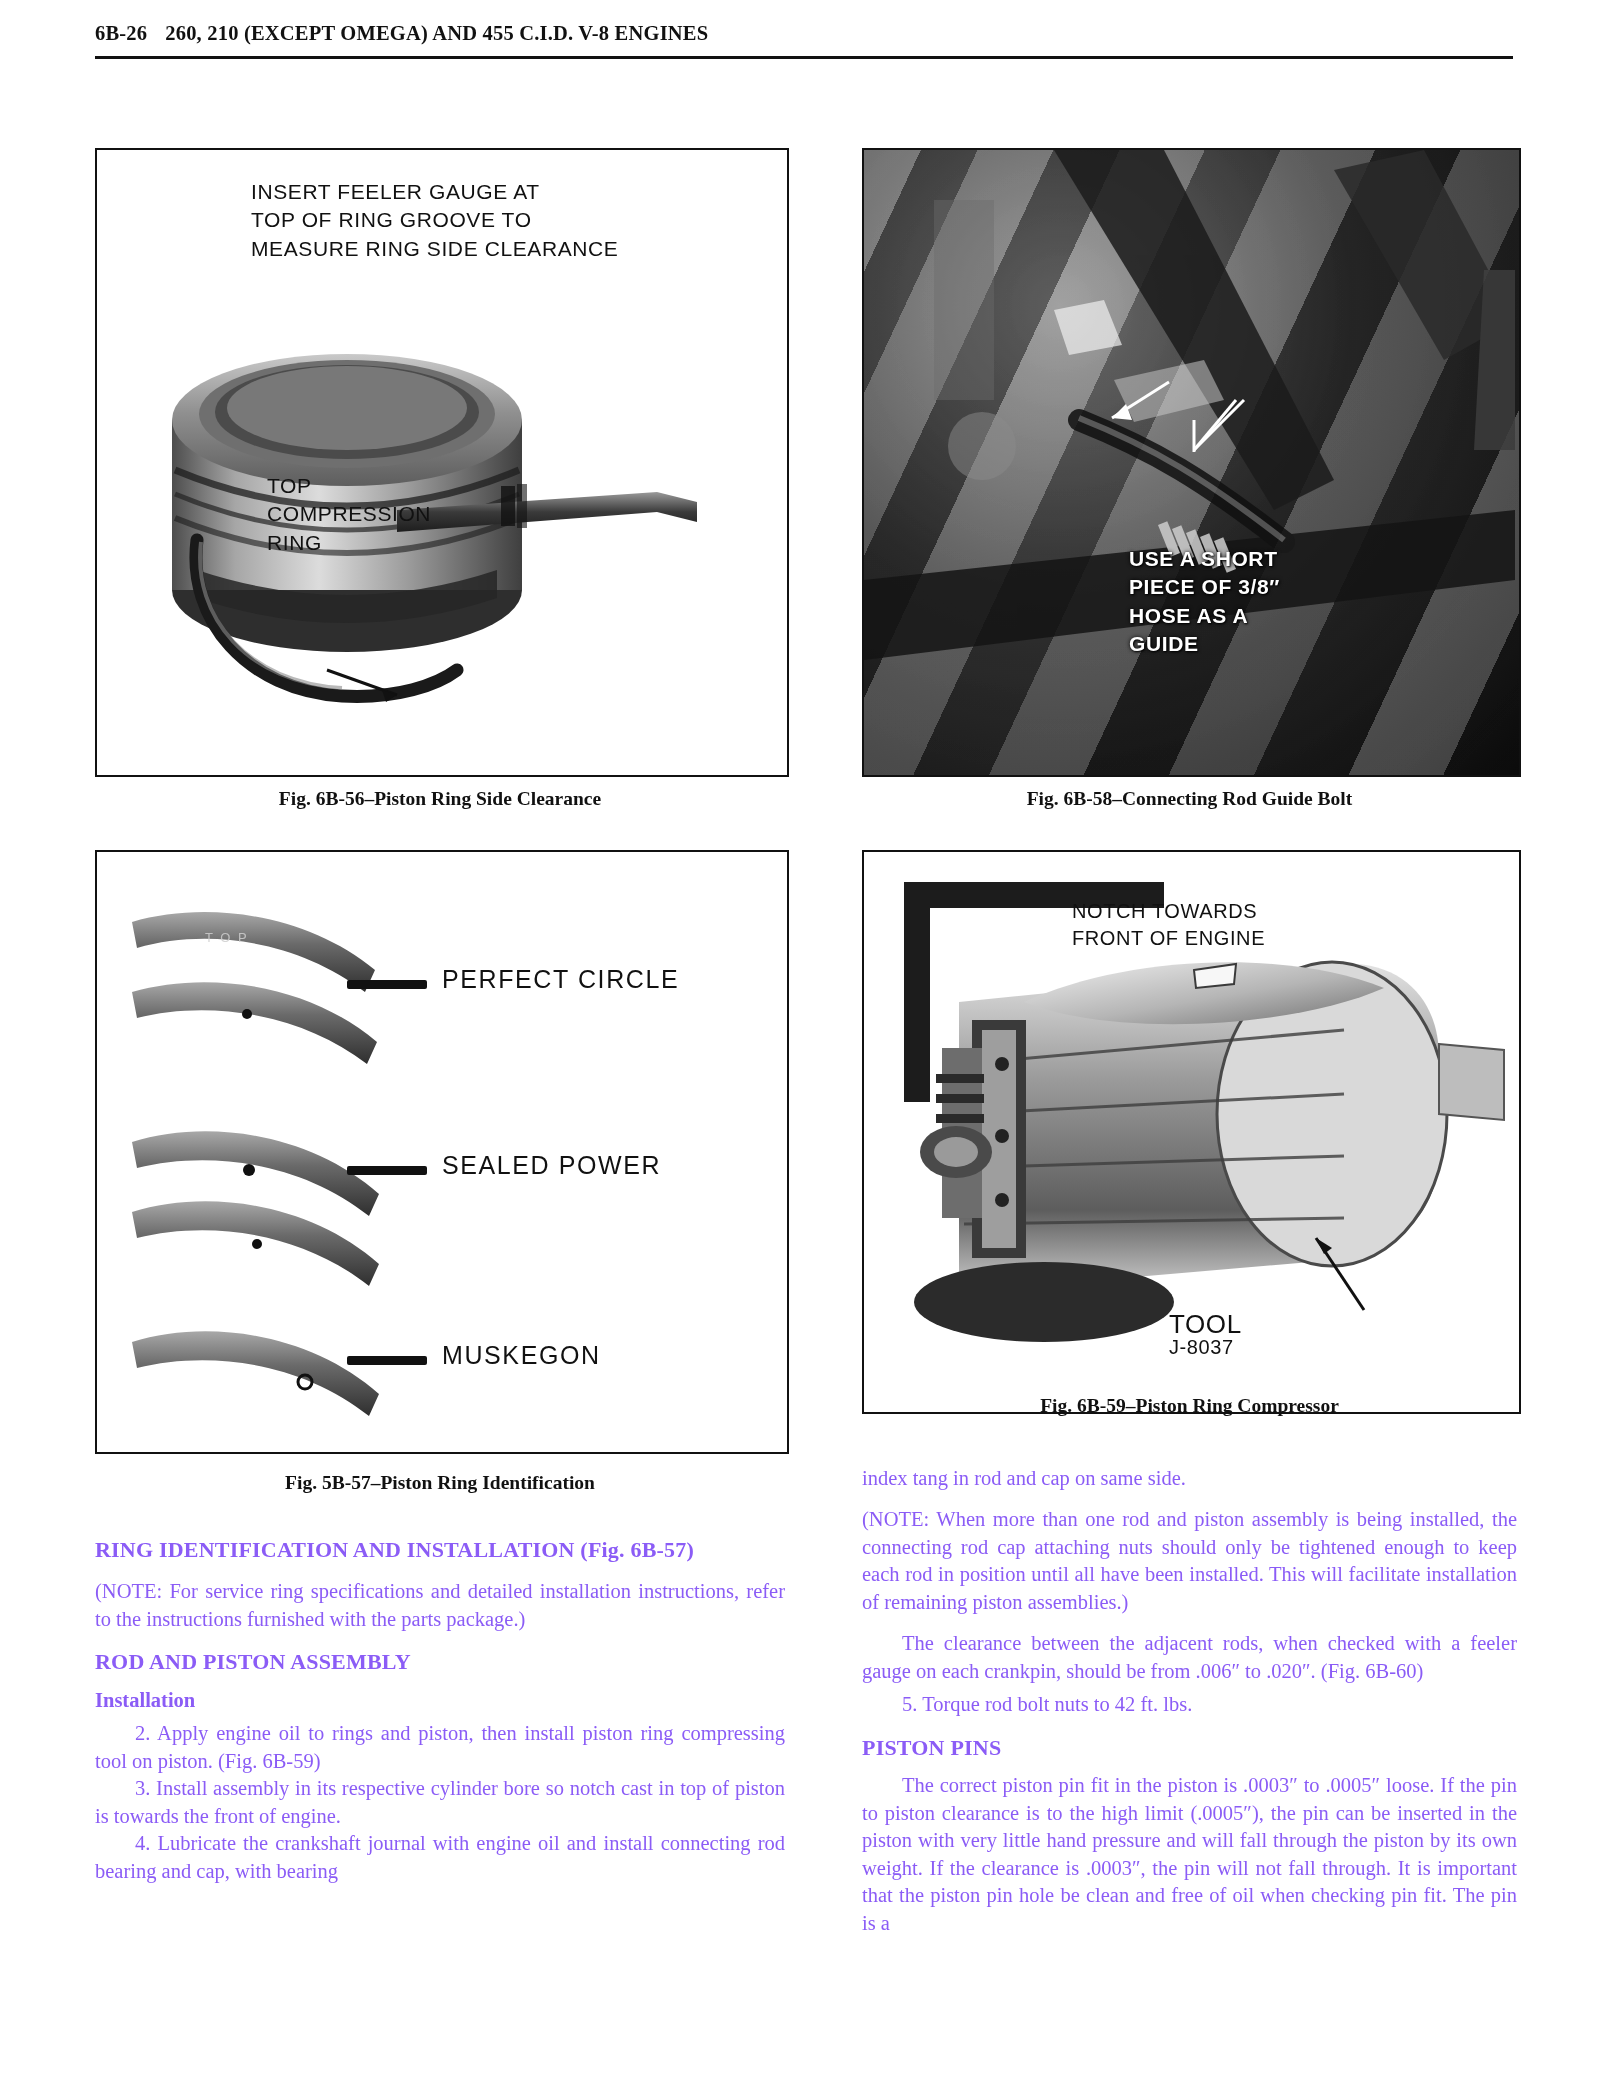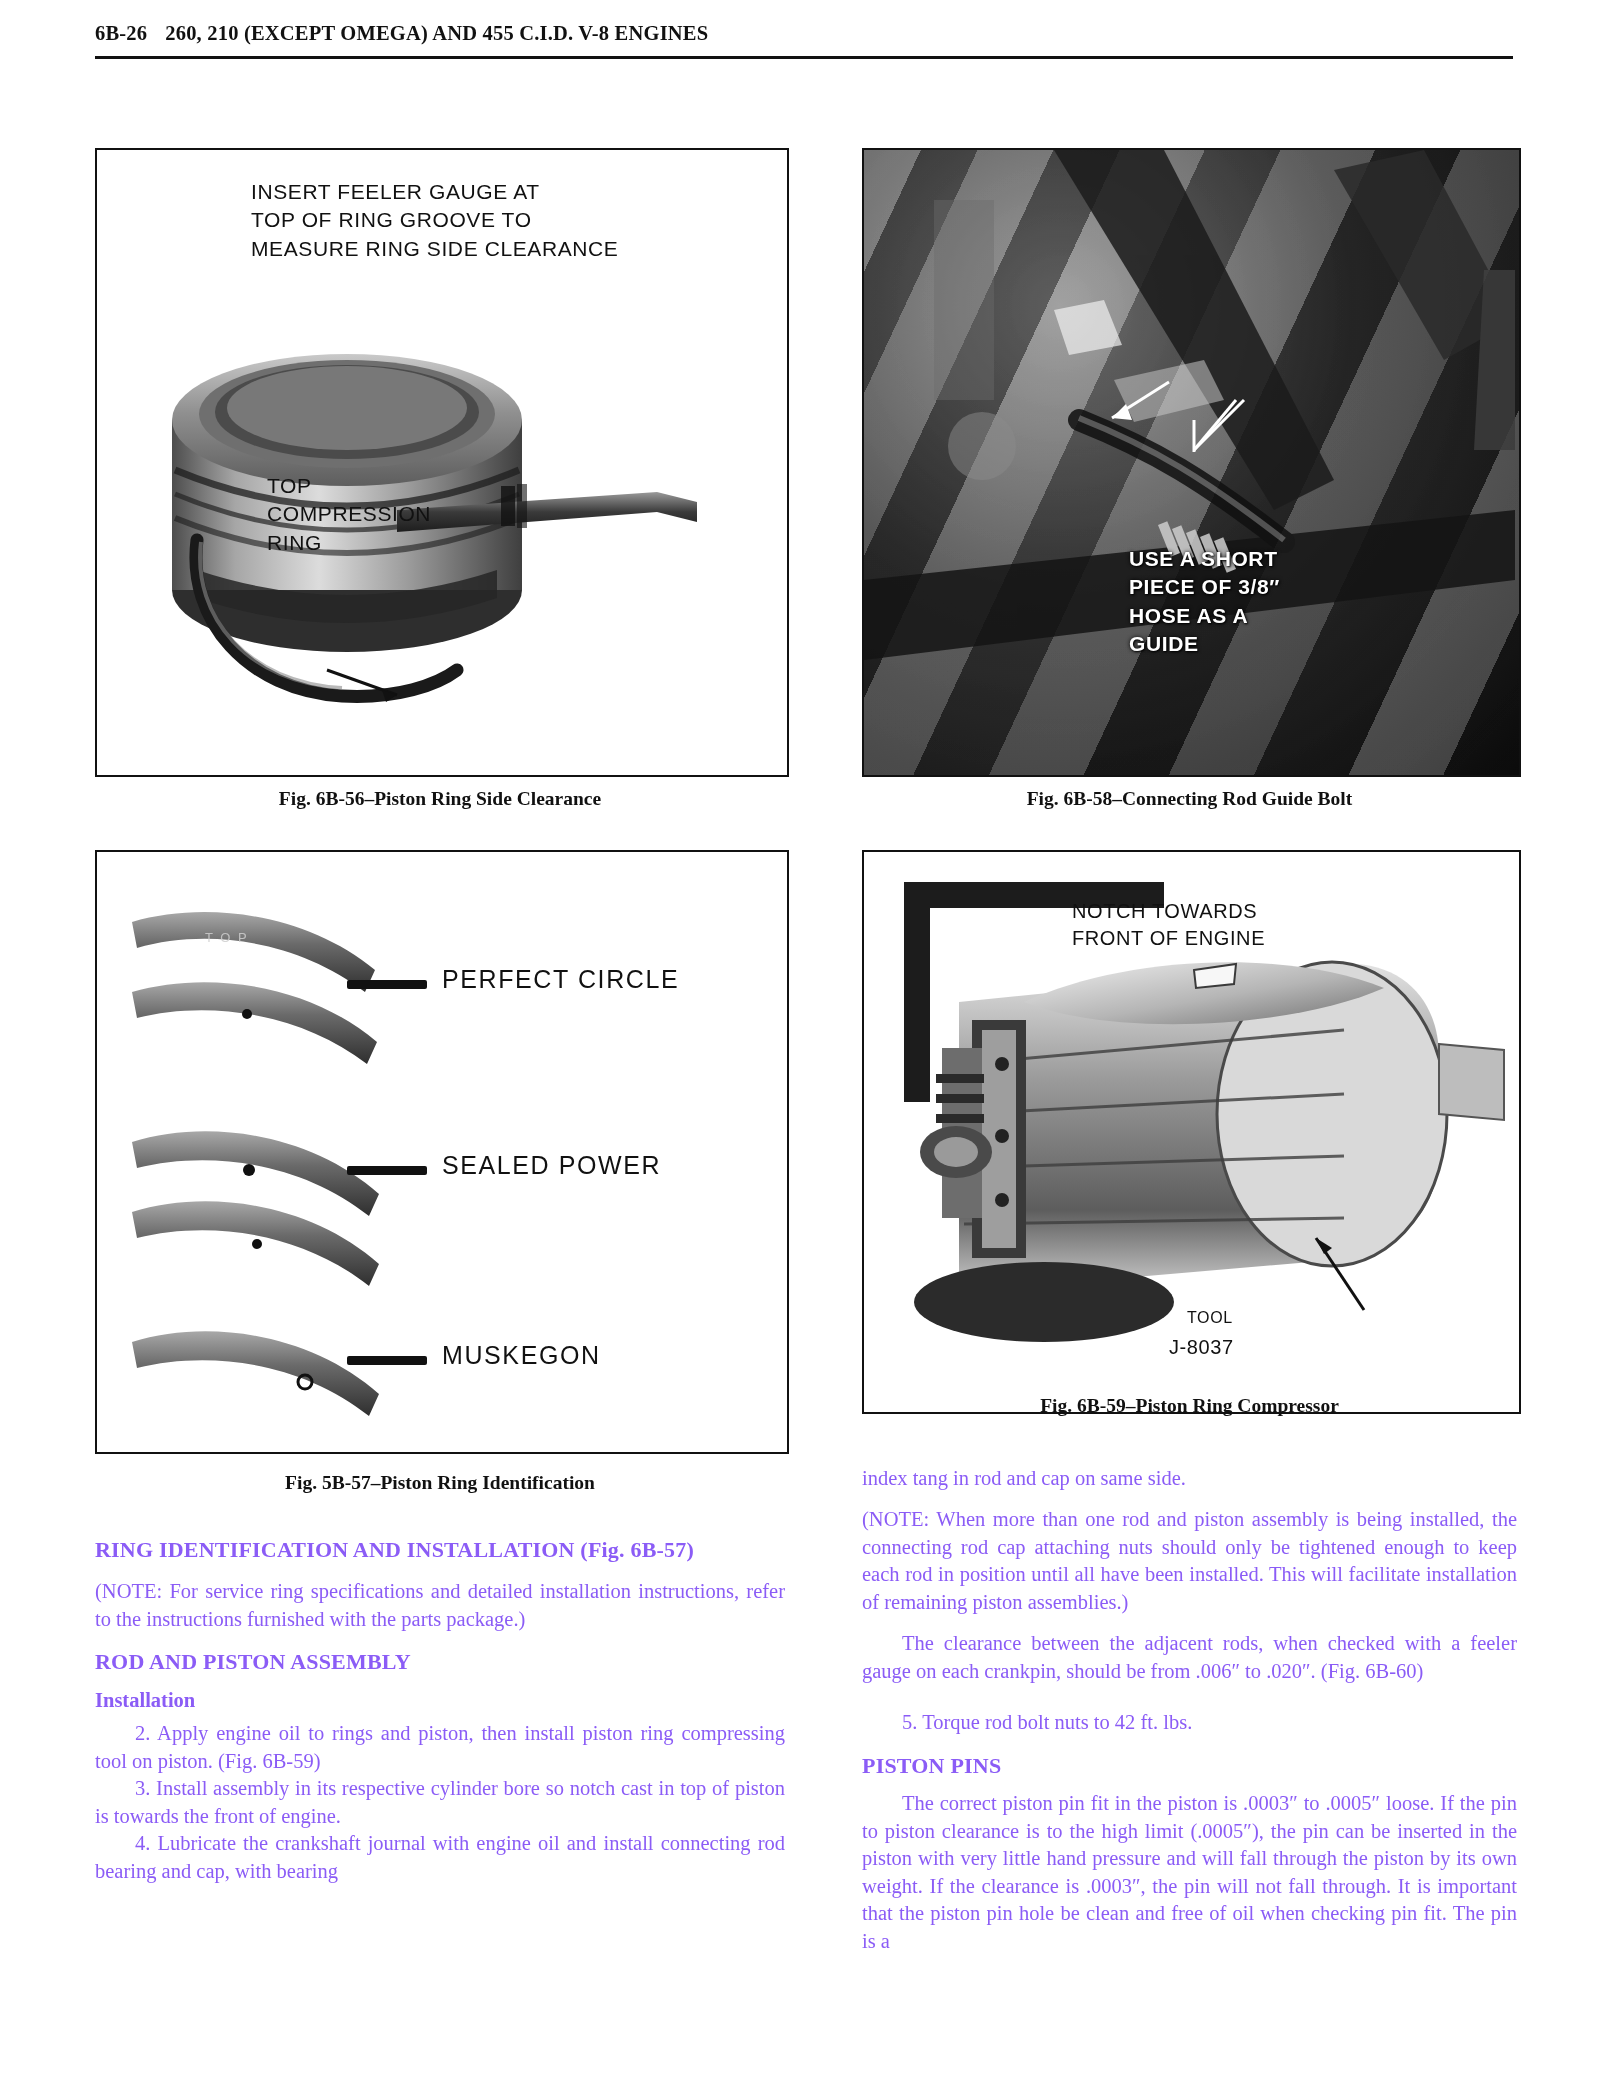--- a/index.html
+++ b/index.html
@@ -147,21 +147,21 @@
   }
   .h-bold.tight { margin-bottom: 10px; }
   .para { margin: 0 0 14px 0; }
   .para.ind { text-indent: 40px; }
   .sub {
     font-weight: bold;
     font-size: 20.5px;
     margin: 0 0 6px 0;
   }
   .nogap { margin-bottom: 0; }
-  .small-gap { margin-bottom: 24px; }
+  .small-gap { margin-bottom: 6px; }
 </style>
 </head>
 <body>
 
 <div class="page">
 
   <div class="header">
     <span class="pagenum">6B-26</span><span>260, 210 (EXCEPT OMEGA) AND 455 C.I.D. V-8 ENGINES</span>
   </div>
   <div class="header-rule"></div>
@@ -350,21 +350,21 @@
         <path d="M575 192 L640 198 L640 268 L575 262 Z" fill="#bdbdbd" stroke="#555" stroke-width="2"></path>
 
         <ellipse cx="180" cy="450" rx="130" ry="40" fill="#2b2b2b"></ellipse>
 
         <path d="M500 458 L452 386" stroke="#111" stroke-width="3" fill="none"></path>
         <path d="M452 386 L468 396 L460 402 Z" fill="#111"></path>
       </svg>
     </div>
     <div class="label" style="left:208px; top:46px; font-size:20px;">NOTCH TOWARDS
 FRONT OF ENGINE</div>
-    <div class="label" style="left:323px; top:455px; font-size:16px;">TOOL</div>
+    <div class="label" style="left:305px; top:455px; font-size:26px;">TOOL</div>
     <div class="label" style="left:305px; top:482px; font-size:20px;">J-8037</div>
   </div>
   <div class="figcap" id="cap59">Fig. 6B-59–Piston Ring Compressor</div>
 
   <div class="col" id="colL">
     <p class="h-bold">RING IDENTIFICATION AND INSTALLATION (Fig. 6B-57)</p>
     <p class="para">(NOTE: For service ring specifications and detailed installation instructions, refer to the instructions furnished with the parts package.)</p>
     <p class="h-bold tight">ROD AND PISTON ASSEMBLY</p>
     <p class="sub">Installation</p>
     <p class="para ind nogap">2. Apply engine oil to rings and piston, then install piston ring compressing tool on piston. (Fig. 6B-59)</p>

